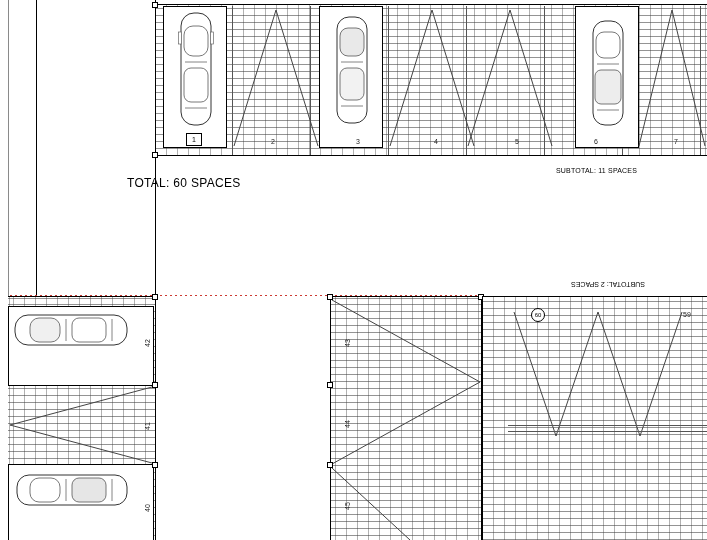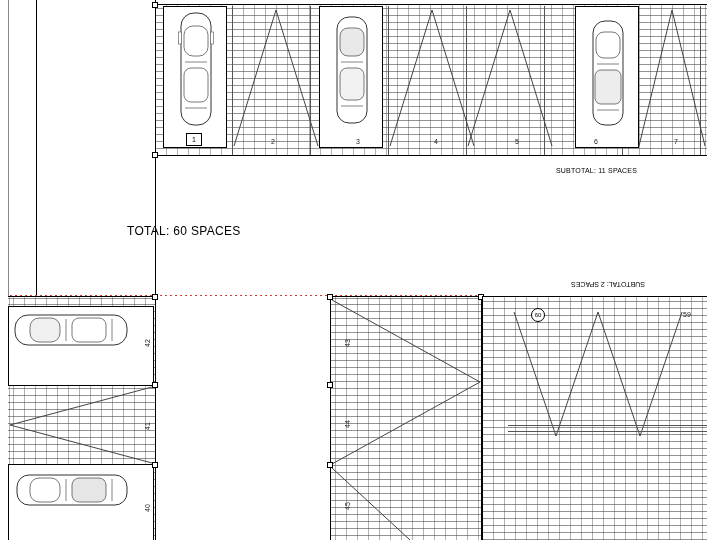--- a/index.html
+++ b/index.html
@@ -187,21 +187,21 @@
   <div class="numbox" style="left:186px; top:133px;">1</div>
   <div class="txt t-num" style="left:271px; top:138px;">2</div>
   <div class="txt t-num" style="left:356px; top:138px;">3</div>
   <div class="txt t-num" style="left:434px; top:138px;">4</div>
   <div class="txt t-num" style="left:515px; top:138px;">5</div>
   <div class="txt t-num" style="left:594px; top:138px;">6</div>
   <div class="txt t-num" style="left:674px; top:138px;">7</div>
 
   <div class="txt t-sub" style="left:556px; top:167px;">SUBTOTAL: 11 SPACES</div>
 
-  <div class="txt t-total" style="left:127px; top:177px;margin-top:48px;">TOTAL: 60 SPACES</div>
+  <div class="txt t-total" style="left:127px; top:177px;">TOTAL: 60 SPACES</div>
 
   <div class="txt t-sub-rot" style="left:645px; top:288px;">SUBTOTAL: 2 SPACES</div>
 
   <div class="dotline red" style="left:10px; top:295px; width:470px;"></div>
 
   <div class="paving offset" style="left:8px; top:296px; width:147px; height:244px;"></div>
   <div class="line hline" style="left:8px; top:296px; width:148px;"></div>
   <div class="line vline" style="left:155px; top:296px; height:244px;"></div>
 
   <div style="position:absolute;left:8px;top:306px;width:144px;height:78px;background:#ffffff;border:1px solid #000;"></div>

